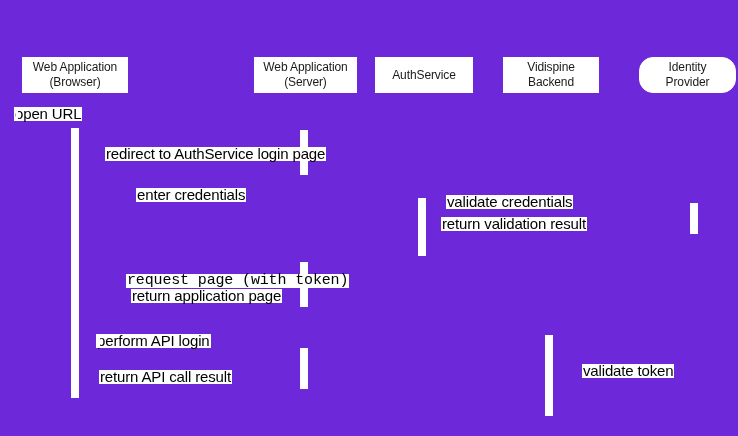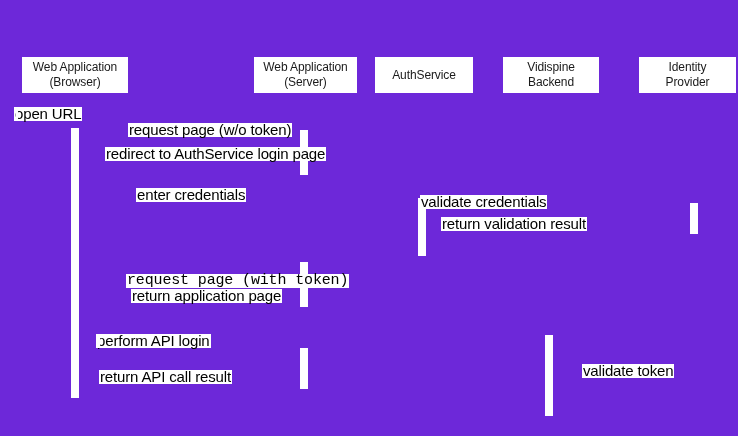--- a/index.html
+++ b/index.html
@@ -55,35 +55,34 @@
 <body>
 
 <div id="canvas">
     <div class="participant" style="left: 22px; top: 57px; width: 106px; height: 36px;">Web Application
 (Browser)</div>
     <div class="participant" style="left: 254px; top: 57px; width: 103px; height: 36px;">Web Application
 (Server)</div>
     <div class="participant" style="left: 375px; top: 57px; width: 98px; height: 36px;">AuthService</div>
     <div class="participant" style="left: 503px; top: 57px; width: 96px; height: 36px;">Vidispine
 Backend</div>
-    <div class="participant" style="left: 639px; top: 57px; width: 97px; height: 36px;">Identity
+    <div class="participant" style="left: 639px; top: 57px; width: 97px; height: 36px; border-radius: 14px;">Identity
 Provider</div>
     <div class="activation" style="left: 71px; top: 128px; width: 8px; height: 270px;"></div>
     <div class="activation" style="left: 300px; top: 130px; width: 8px; height: 45px;"></div>
     <div class="activation" style="left: 300px; top: 262px; width: 8px; height: 45px;"></div>
     <div class="activation" style="left: 300px; top: 348px; width: 8px; height: 41px;"></div>
     <div class="activation" style="left: 418px; top: 198px; width: 8px; height: 58px;"></div>
     <div class="activation" style="left: 690px; top: 203px; width: 8px; height: 31px;"></div>
     <div class="activation" style="left: 545px; top: 335px; width: 8px; height: 81px;"></div>
     <div class="msg" style="left: 14px; top: 107px;">open URL</div>
     <div class="caret" style="left: 16px; top: 107px; height: 14px;"></div>
-    <div class="msg" style="left: 128px; top: 123px;">request page (w/o token)</div>
     <div class="msg" style="left: 105px; top: 147px;">redirect to AuthService login page</div>
     <div class="msg" style="left: 136px; top: 188px;">enter credentials</div>
-    <div class="msg" style="left: 420px; top: 195px;">validate credentials</div>
+    <div class="msg" style="left: 446px; top: 195px;">validate credentials</div>
     <div class="msg" style="left: 441px; top: 217px;">return validation result</div>
     <div class="msg" style="left: 126px; top: 274px; font-family: Liberation Mono, monospace;">request page (with token)</div>
     <div class="msg" style="left: 131px; top: 289px;">return application page</div>
     <div class="msg" style="left: 96px; top: 334px;">perform API login</div>
     <div class="caret" style="left: 98px; top: 334px; height: 14px;"></div>
     <div class="msg" style="left: 99px; top: 370px;">return API call result</div>
     <div class="msg" style="left: 582px; top: 364px;">validate token</div>
   </div>
 
 </body></html>

